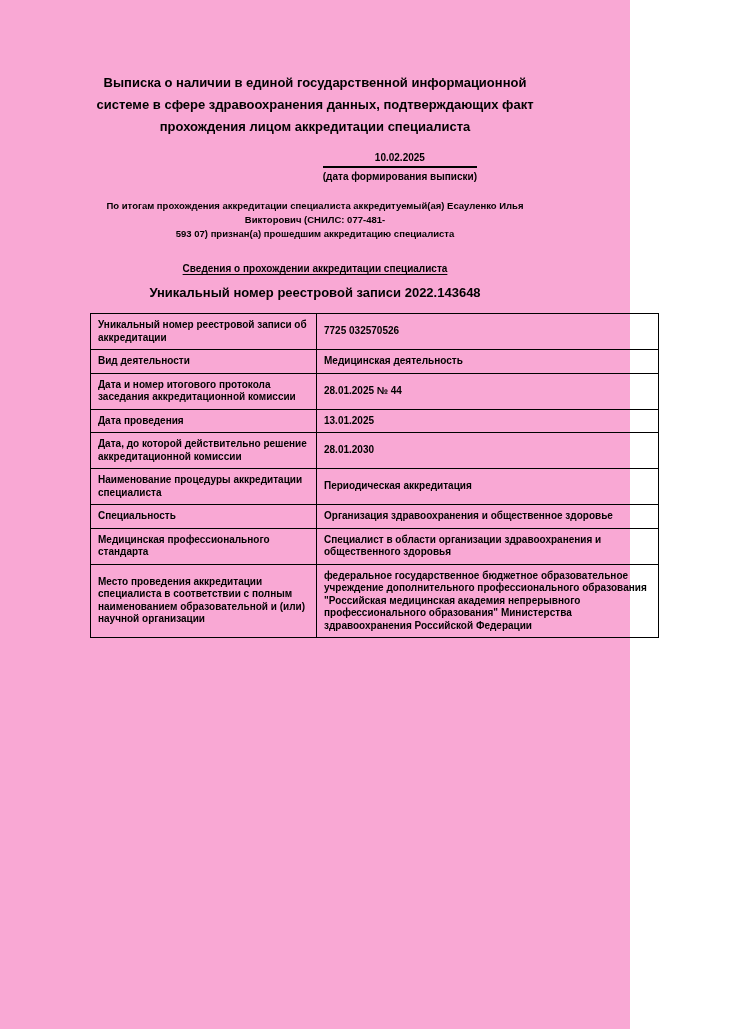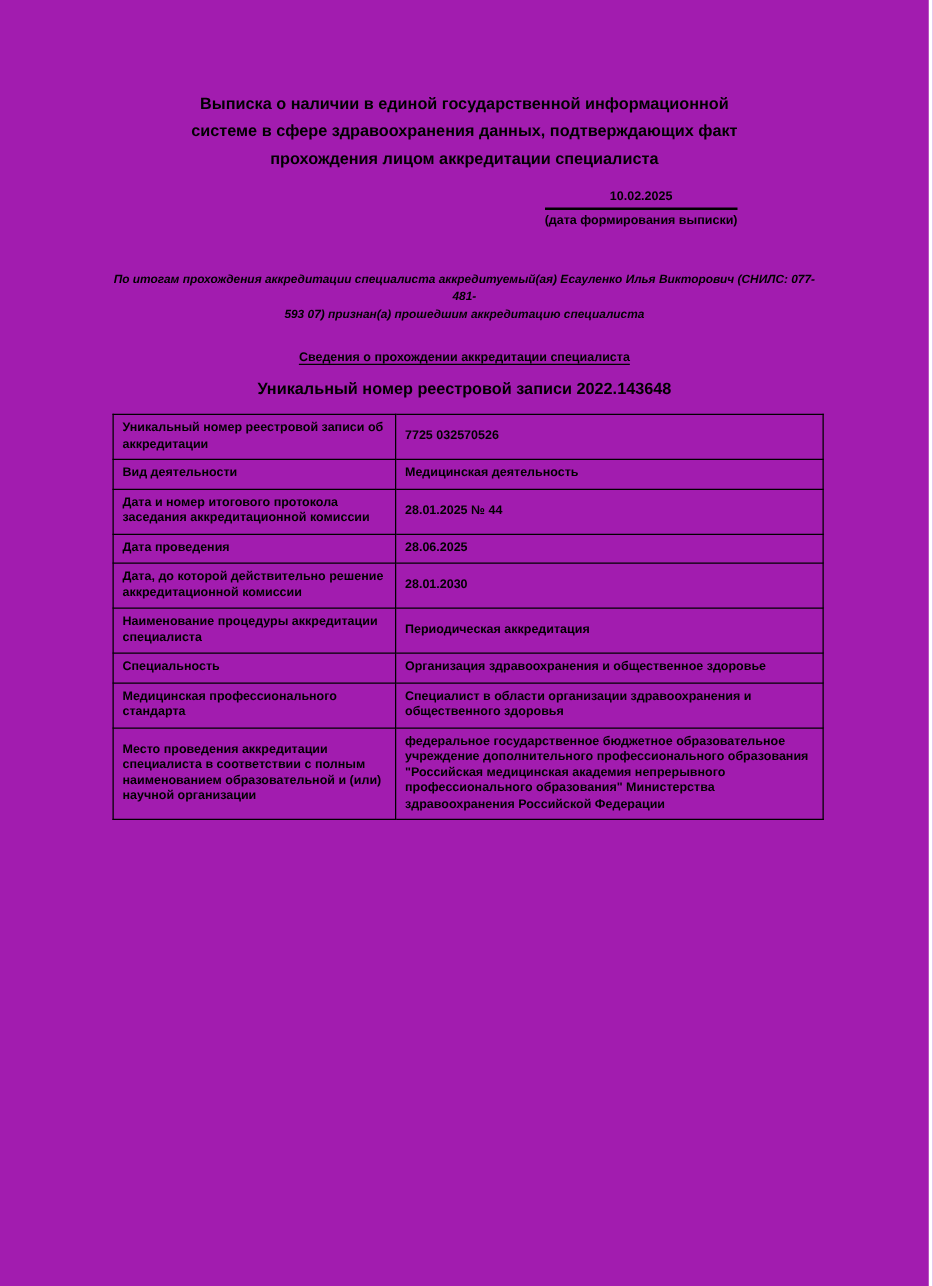--- a/index.html
+++ b/index.html
@@ -10,24 +10,24 @@
   body {
     width: 746px;
     height: 1029px;
     font-family: "Liberation Sans", sans-serif;
     color: #000000;
     font-weight: bold;
     -webkit-font-smoothing: antialiased;
   }
   .page {
     box-sizing: border-box;
-    width: 743px;
+    width: 630px;
     height: 1029px;
     padding: 72px 90px 0 90px;
-    background: #a21caf;
+    background: #f9a8d4;
   }
   .title {
     text-align: center;
     font-size: 13px;
     line-height: 22px;
   }
   .date-wrap {
     display: flex;
     justify-content: flex-end;
     margin-top: 13px;
@@ -39,25 +39,24 @@
     line-height: 13px;
   }
   .date-value {
     padding: 0 4px 2px 4px;
     border-bottom: 2px solid #000;
   }
   .date-caption {
     padding-top: 2px;
   }
   .intro {
-    margin-top: 34px;
+    margin-top: 16px;
     text-align: center;
     font-size: 9.5px;
     line-height: 14px;
-    font-style: italic;
   }
   .section-heading {
     margin-top: 22px;
     text-align: center;
     font-size: 10px;
     text-decoration: underline;
     text-underline-offset: 2px;
   }
   .registry-heading {
     margin-top: 11px;
@@ -117,21 +116,21 @@
       <tr>
         <td class="cell-label">Вид деятельности</td>
         <td class="cell-value">Медицинская деятельность</td>
       </tr>
       <tr>
         <td class="cell-label">Дата и номер итогового протокола заседания аккредитационной комиссии</td>
         <td class="cell-value">28.01.2025 № 44</td>
       </tr>
       <tr>
         <td class="cell-label">Дата проведения</td>
-        <td class="cell-value">28.06.2025</td>
+        <td class="cell-value">13.01.2025</td>
       </tr>
       <tr>
         <td class="cell-label">Дата, до которой действительно решение аккредитационной комиссии</td>
         <td class="cell-value">28.01.2030</td>
       </tr>
       <tr>
         <td class="cell-label">Наименование процедуры аккредитации специалиста</td>
         <td class="cell-value">Периодическая аккредитация</td>
       </tr>
       <tr>

